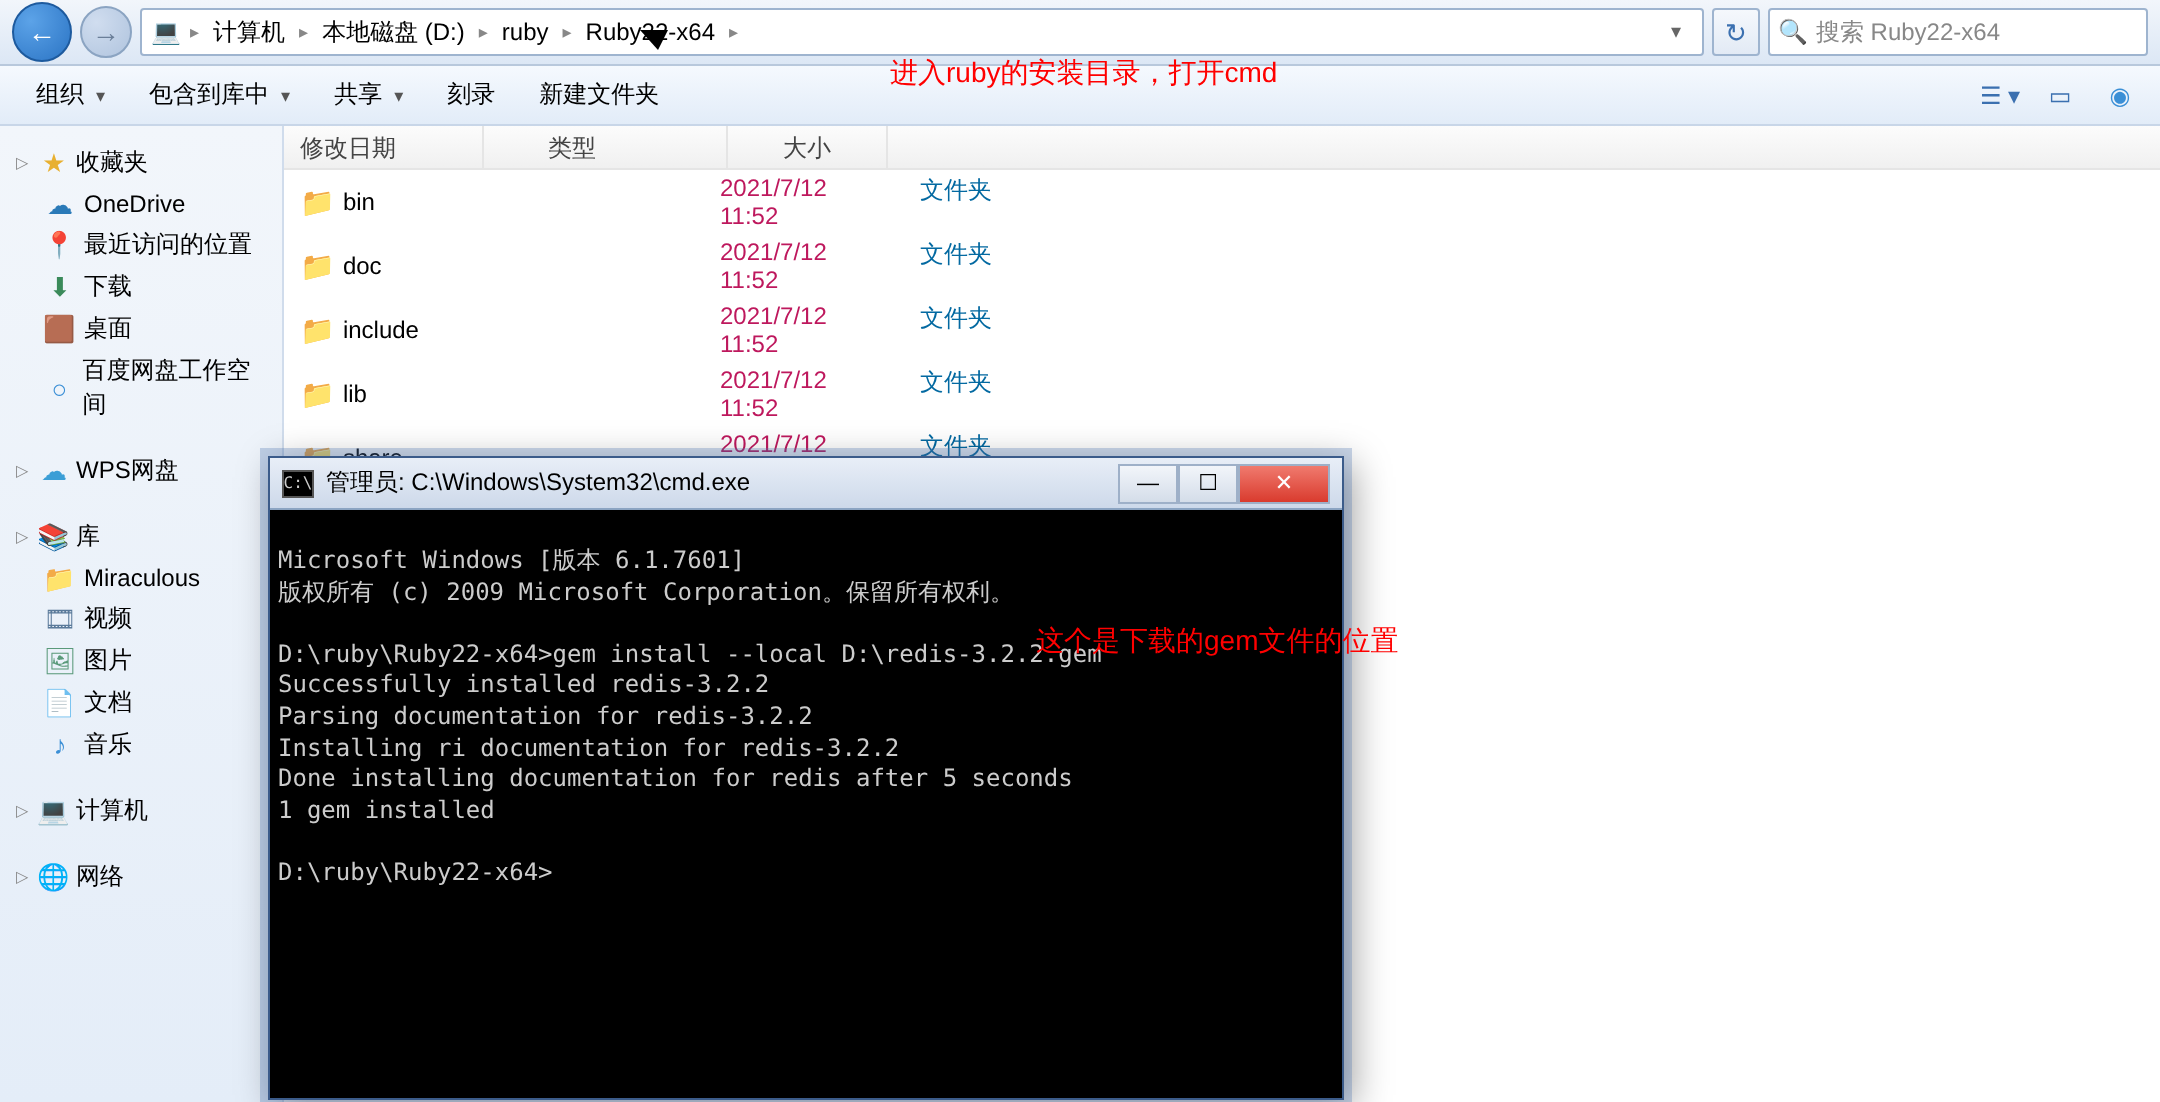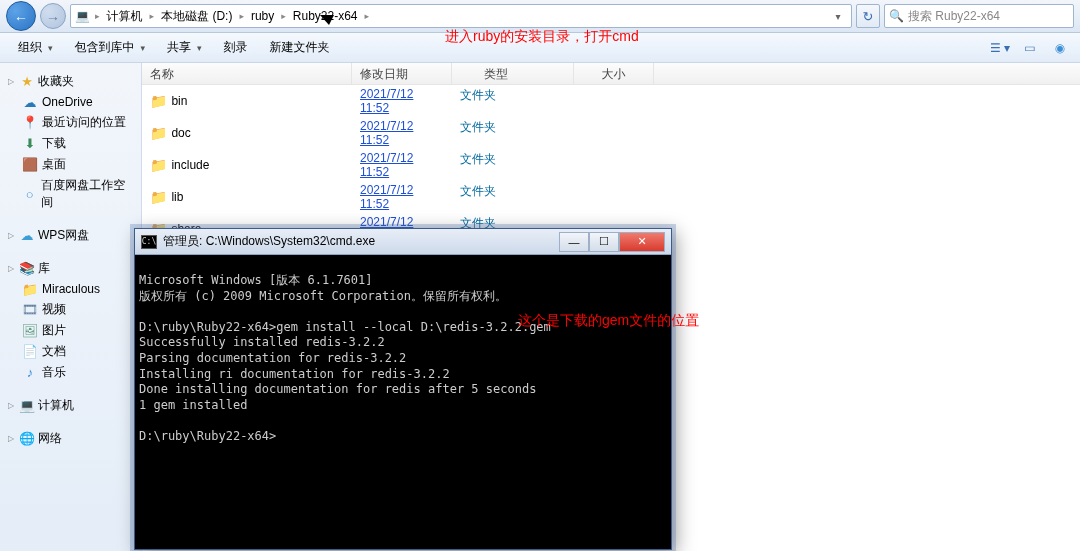--- a/index.html
+++ b/index.html
@@ -37,21 +37,21 @@
     .sb-item { display: flex; align-items: center; gap: 4px; padding: 2px 4px 2px 18px; cursor: pointer; }
     
     
     .filelist { flex: 1; background: #fff; position: relative; }
     .fl-header { height: 22px; display: flex; border-bottom: 1px solid #e5e5e5; font-size: 12px; color: #444; background: linear-gradient(to bottom,#fcfcfc,#f0f0f0); }
     .fl-col { padding: 3px 8px; border-right: 1px solid #e5e5e5; }
     .col-name { width: 210px; } .col-date { width: 100px; } .col-type { width: 98px; margin-left: 24px; } .col-size { width: 80px; text-align: center; }
     .fl-row { display: flex; font-size: 12px; padding: 1px 0; cursor: pointer; }
     .fl-cell { padding: 1px 8px; }
     .fl-name { width: 210px; display: flex; align-items: center; gap: 4px; }
-    .fl-date { width: 100px; color: #1d4ed8; text-decoration: underline; } .fl-type { width: 98px; color: #0369a1; } .fl-size { width: 80px; text-align: right; color: #555; }
+    .fl-date { width: 100px; color: #be185d; } .fl-type { width: 98px; color: #0369a1; } .fl-size { width: 80px; text-align: right; color: #555; }
     .folder-icon { color: #f2c968; font-size: 14px; }
     .file-icon { color: #888; font-size: 13px; }
     
     
     .cmd-window { position: absolute; left: 134px; top: 228px; width: 538px; height: 322px; background: #000; border: 1px solid #3b5b8a; box-shadow: 0 0 0 4px rgba(80,120,180,0.3), 4px 4px 18px rgba(0,0,0,0.4); }
     .cmd-title { height: 26px; background: linear-gradient(to bottom, #e8eef7, #cdd9ea); display: flex; align-items: center; padding: 0 6px; font-size: 12px; gap: 6px; border-bottom: 1px solid #8ba4c2; }
     .cmd-icon { width: 16px; height: 14px; background: #000; border: 1px solid #555; display:inline-flex;align-items:center;justify-content:center;color:#ccc;font-size:8px;font-family:monospace; }
     .cmd-ctrls { margin-left: auto; display: flex; gap: 0; }
     .cmd-ctrl { width: 30px; height: 20px; background: linear-gradient(to bottom,#f2f5fa,#d4dde9); border: 1px solid #9eb0c8; display:flex;align-items:center;justify-content:center;font-size:11px;cursor:pointer; }
     .cmd-ctrl.close { background: linear-gradient(to bottom,#f07a6e,#d93b2e); color:#fff; width: 46px; }
@@ -186,21 +186,20 @@
       <div class="sb-header">
           <span class="tri">▷</span>
           <span class="sb-icon" style="color:#4a8ab8">🌐</span>
           <span>网络</span>
         </div>
     </div>
   </div>
 
   <div class="filelist">
     <div class="fl-header">
-      <div class="fl-col col-name">名称</div>
       <div class="fl-col col-date">修改日期</div>
       <div class="fl-col col-type">类型</div>
       <div class="fl-col col-size">大小</div>
     </div>
     <div id="fl-rows">
         <div class="fl-row">
           <div class="fl-cell fl-name">
             <span class="folder-icon">📁</span>
             <span>bin</span>
           </div>

